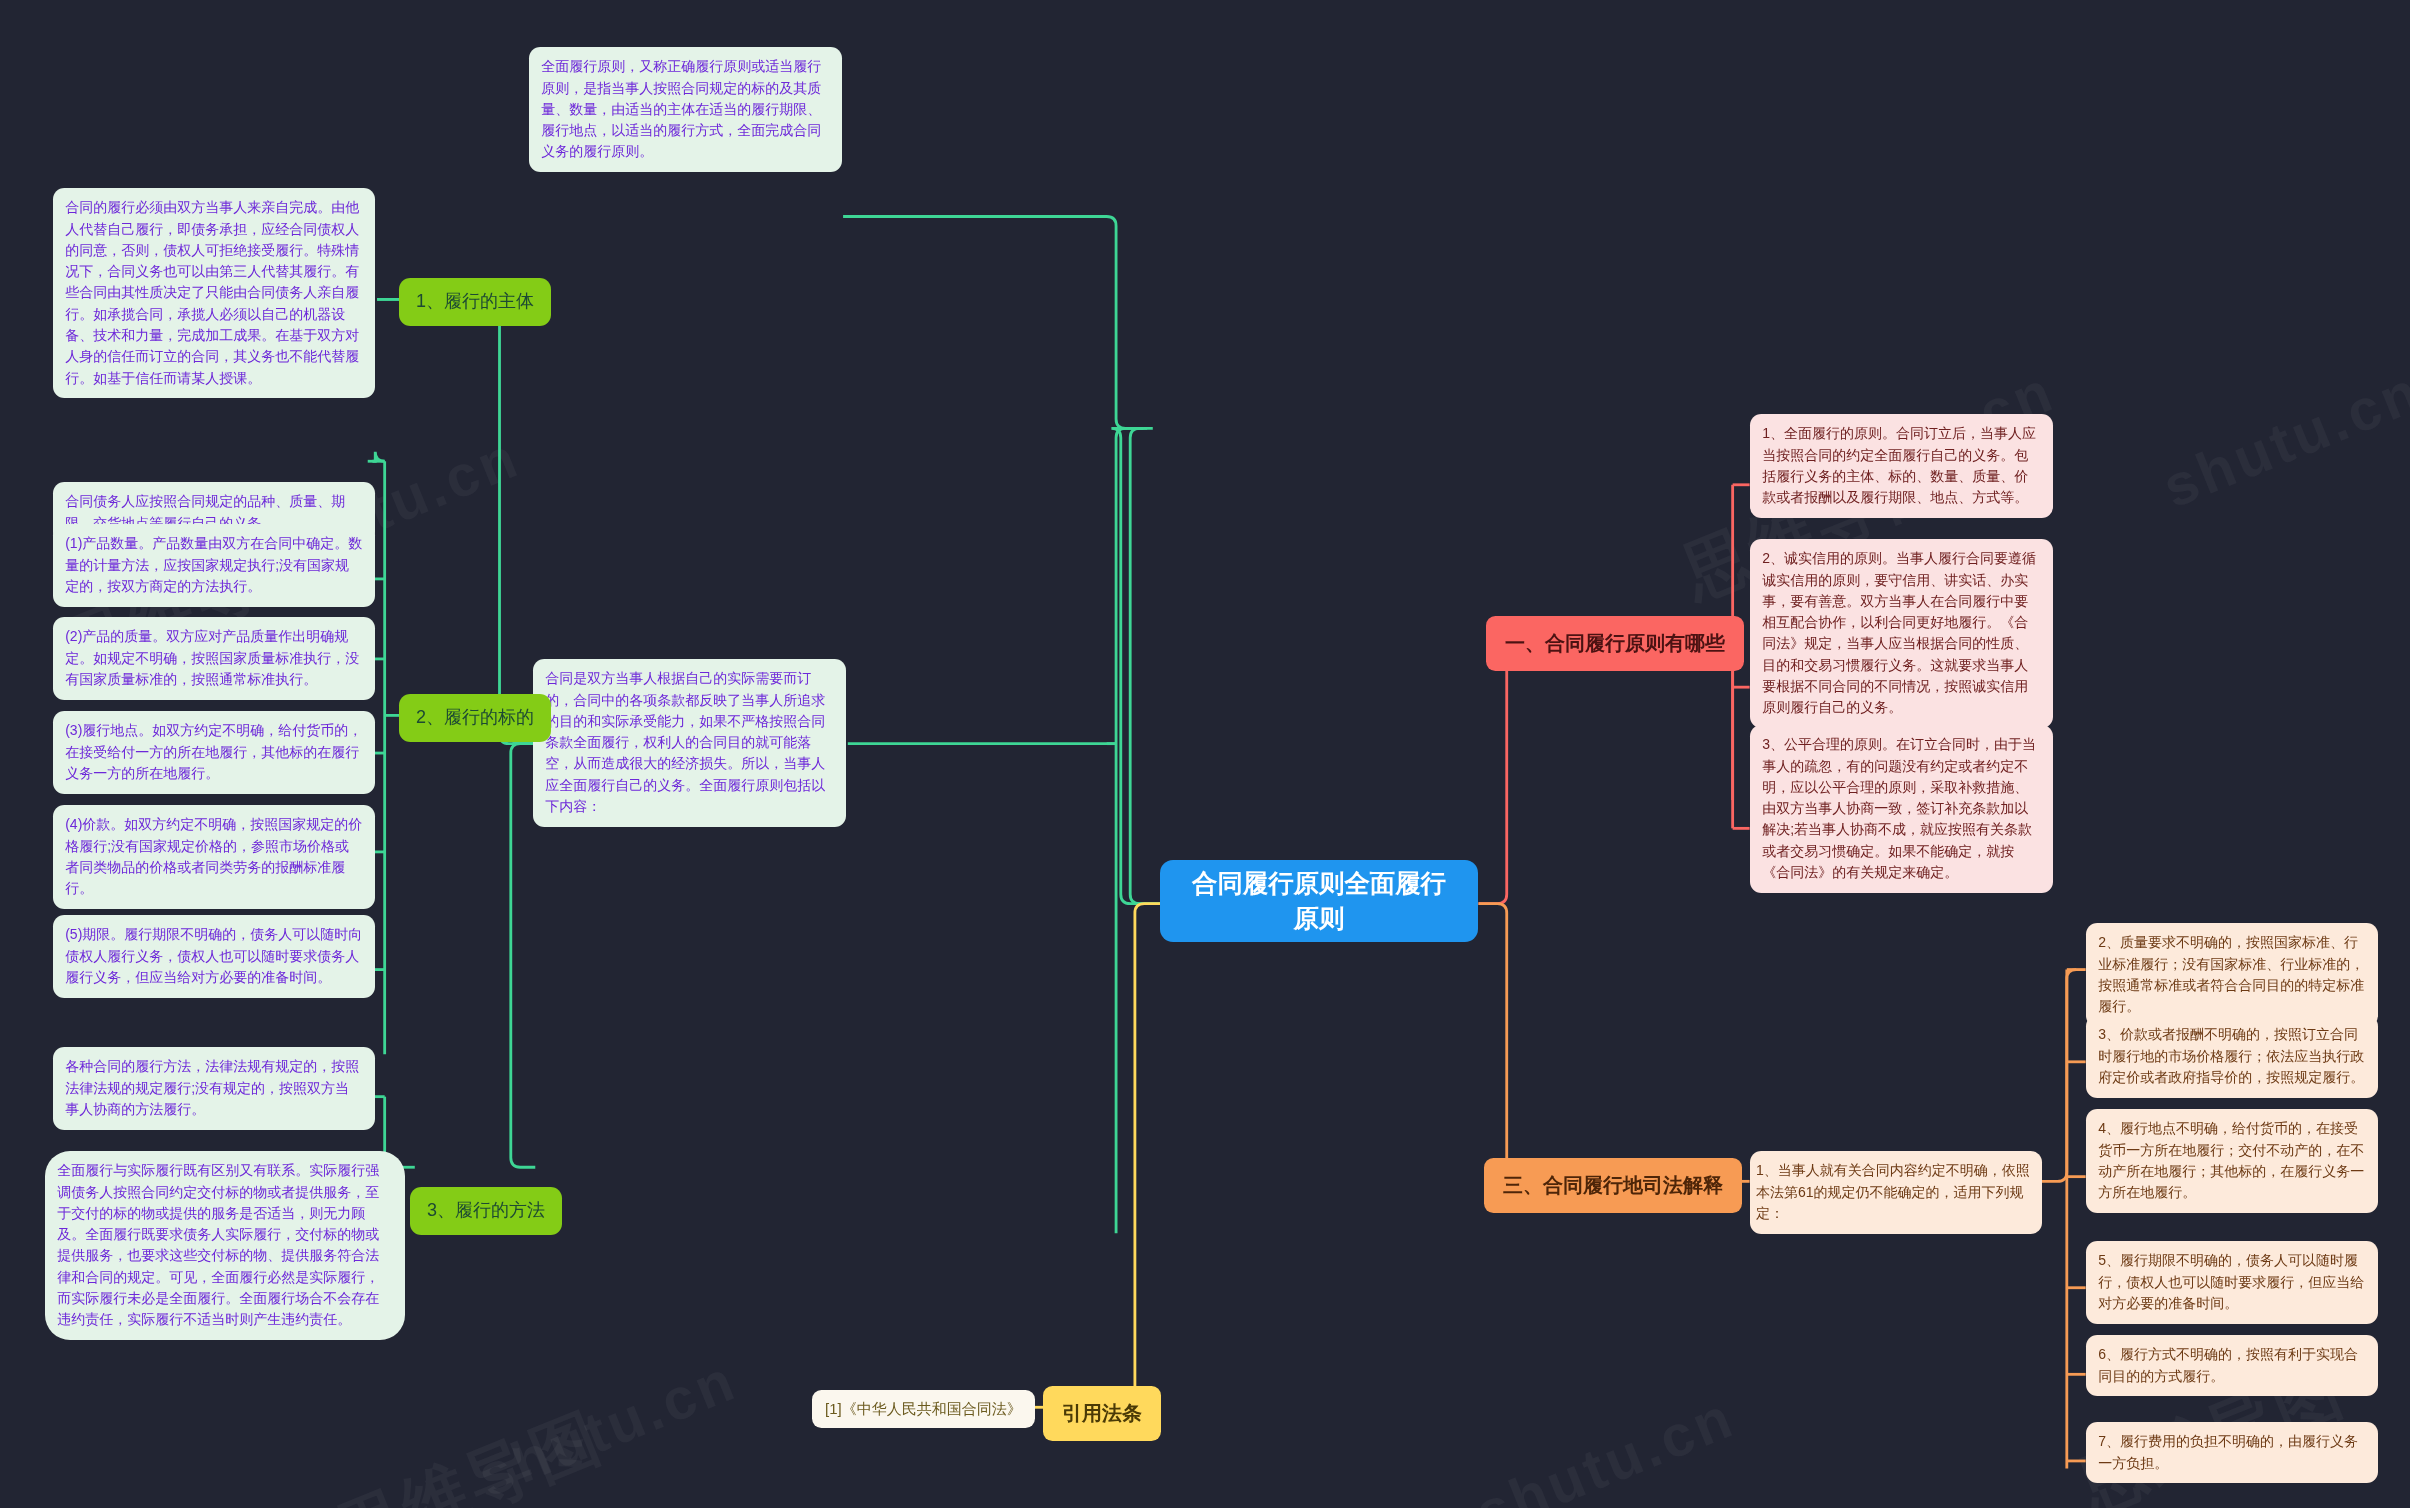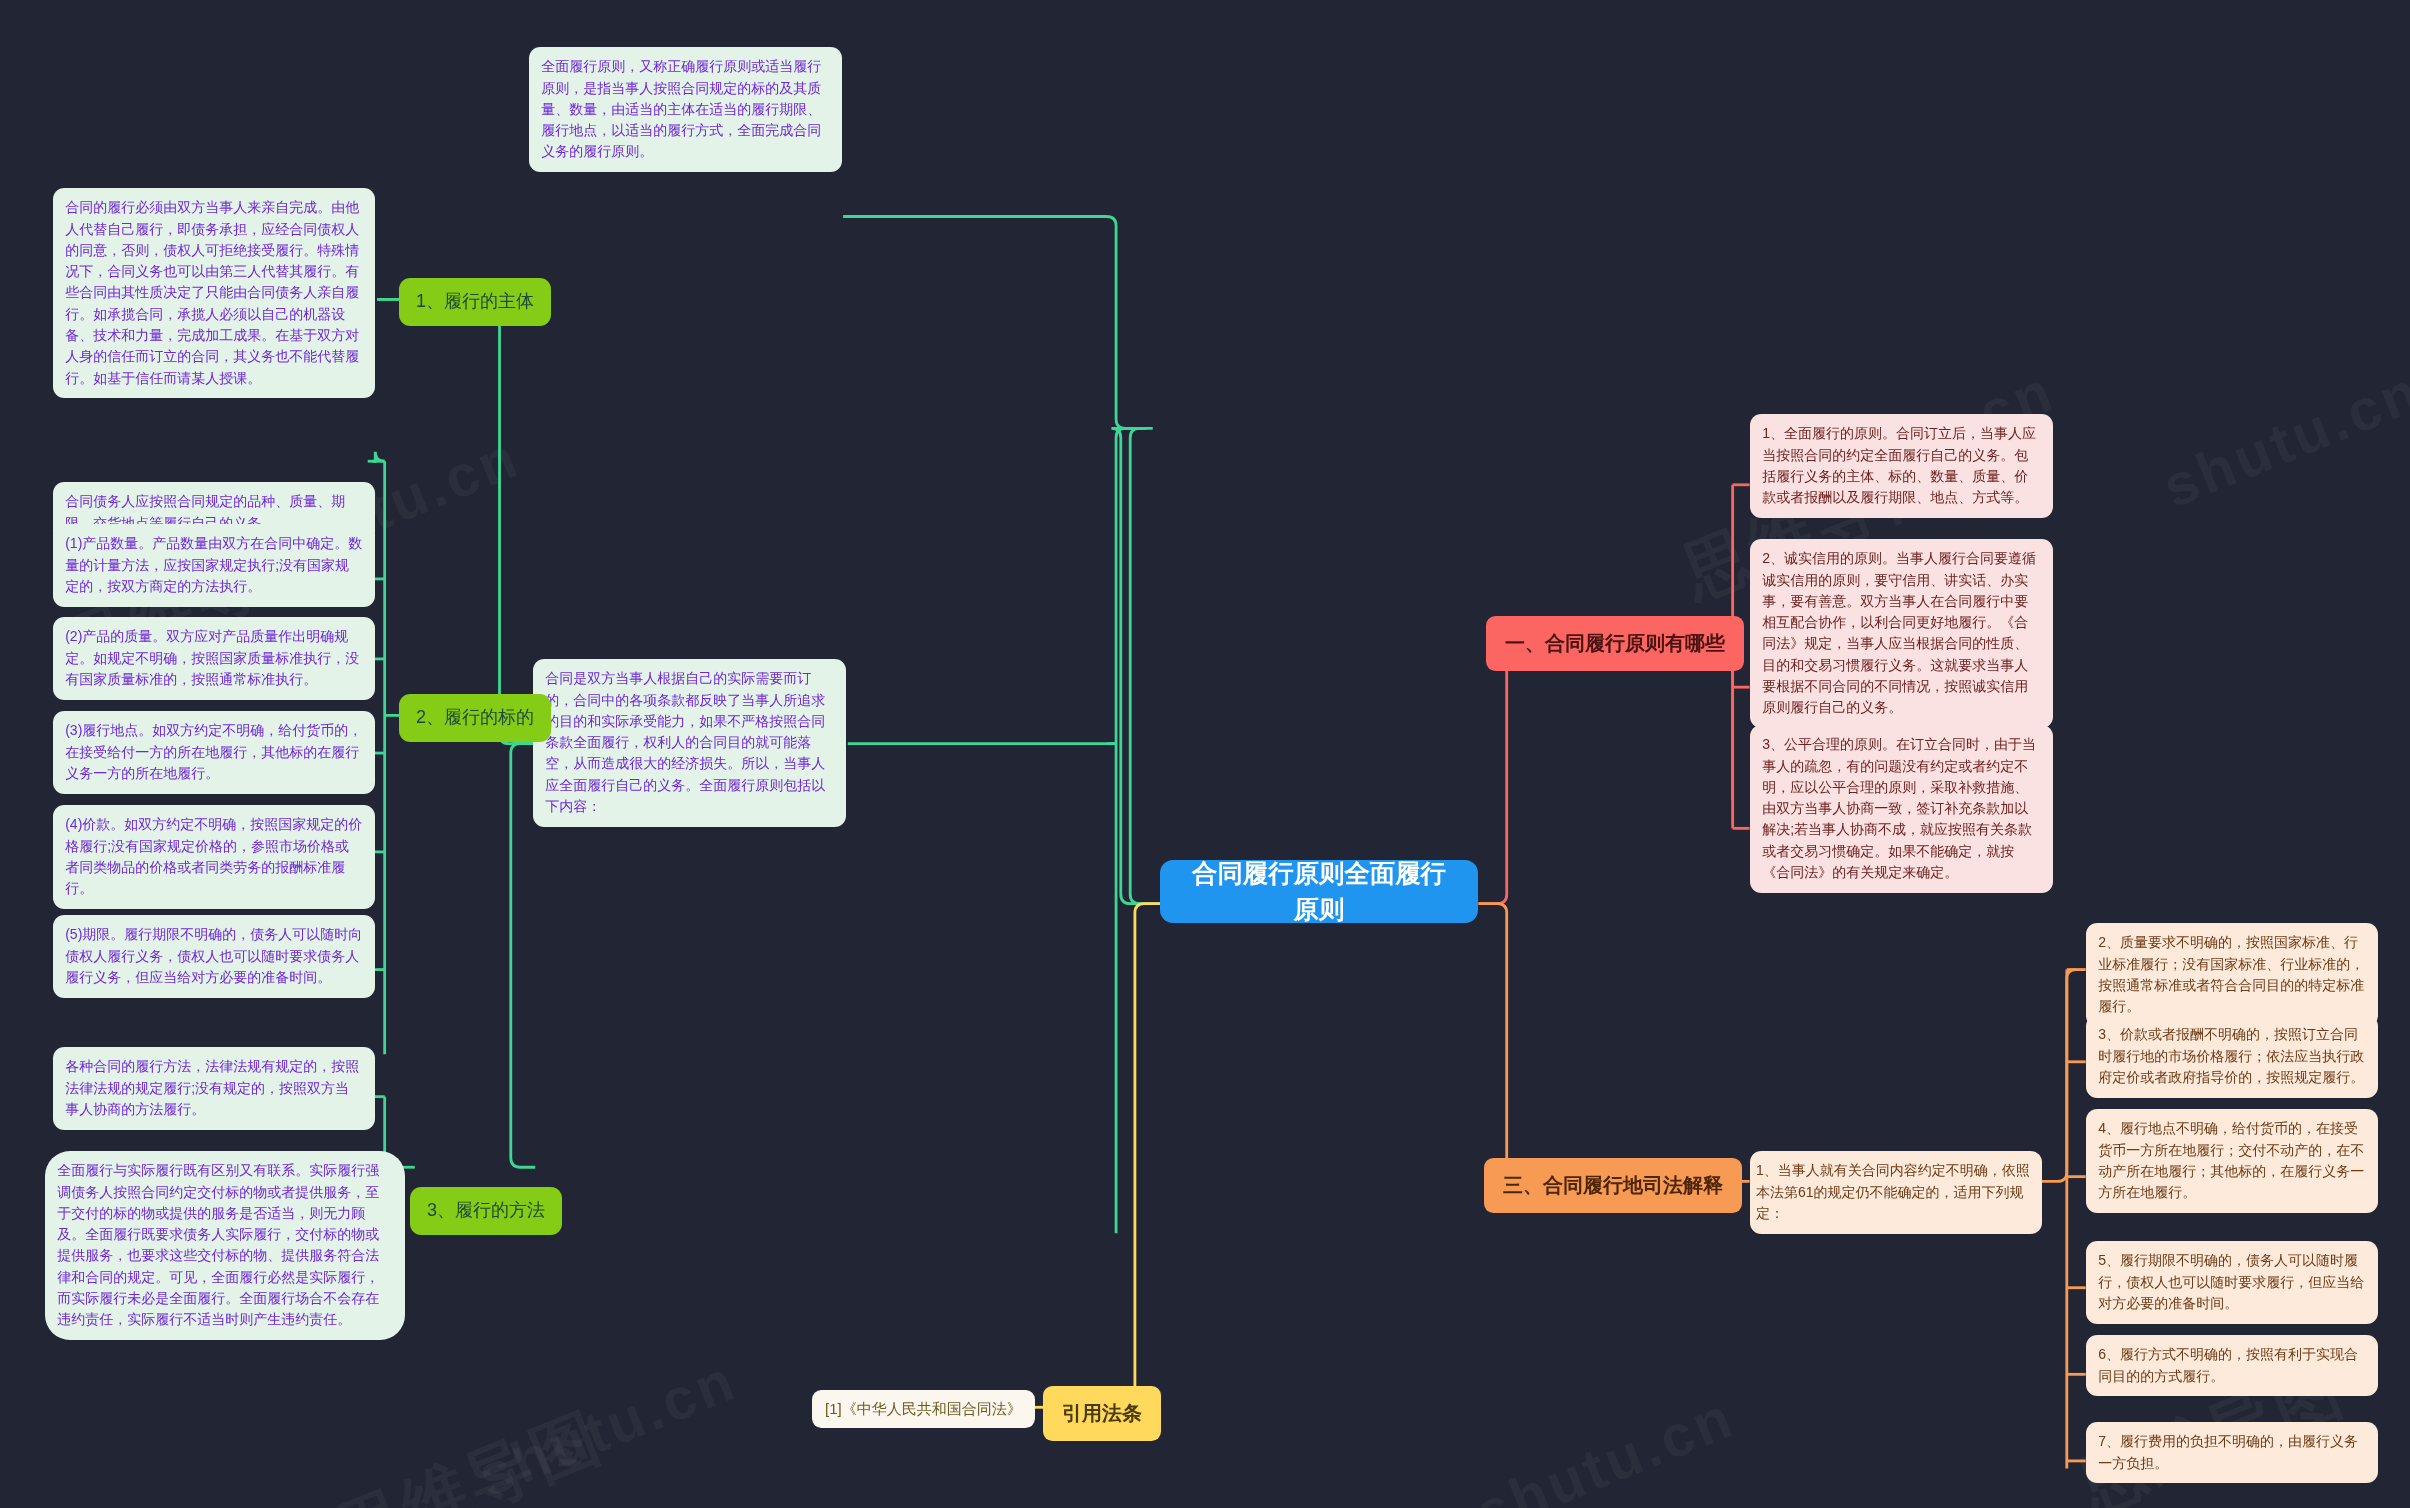--- a/index.html
+++ b/index.html
@@ -153,21 +153,21 @@
     <path d="M2195 1030 L2215 1030" stroke="#f79b54"></path>
     <path d="M2195 1128 L2215 1128" stroke="#f79b54"></path>
     <path d="M2195 1250 L2215 1250" stroke="#f79b54"></path>
     <path d="M2195 1368 L2215 1368" stroke="#f79b54"></path>
     <path d="M2195 1460 L2215 1460" stroke="#f79b54"></path>
     <path d="M2195 1552 L2215 1552" stroke="#f79b54"></path>
 
     <path d="M1108 1495 L1085 1495" stroke="#ffd95c"></path>
   </svg>
 
-  <div id="root-node" style="left:1160px; top:860px; width:318px; height:63px;">
+  <div id="root-node" style="left:1160px; top:860px; width:318px; height:82px;">
     <span>合同履行原则全面履行原则</span>
   </div>
 
 
   <div class="node leaf g-leaf" style="left:529px; top:47px; width:313px;">全面履行原则，又称正确履行原则或适当履行原则，是指当事人按照合同规定的标的及其质量、数量，由适当的主体在适当的履行期限、履行地点，以适当的履行方式，全面完成合同义务的履行原则。</div>
 
   <div class="node leaf g-leaf" style="left:533px; top:659px; width:313px;">合同是双方当事人根据自己的实际需要而订的，合同中的各项条款都反映了当事人所追求的目的和实际承受能力，如果不严格按照合同条款全面履行，权利人的合同目的就可能落空，从而造成很大的经济损失。所以，当事人应全面履行自己的义务。全面履行原则包括以下内容：</div>
 
   <div class="node label g-label" style="left:399px; top:278px;">1、履行的主体</div>
   <div class="node leaf g-leaf" style="left:53px; top:188px; width:322px;">合同的履行必须由双方当事人来亲自完成。由他人代替自己履行，即债务承担，应经合同债权人的同意，否则，债权人可拒绝接受履行。特殊情况下，合同义务也可以由第三人代替其履行。有些合同由其性质决定了只能由合同债务人亲自履行。如承揽合同，承揽人必须以自己的机器设备、技术和力量，完成加工成果。在基于双方对人身的信任而订立的合同，其义务也不能代替履行。如基于信任而请某人授课。</div>

